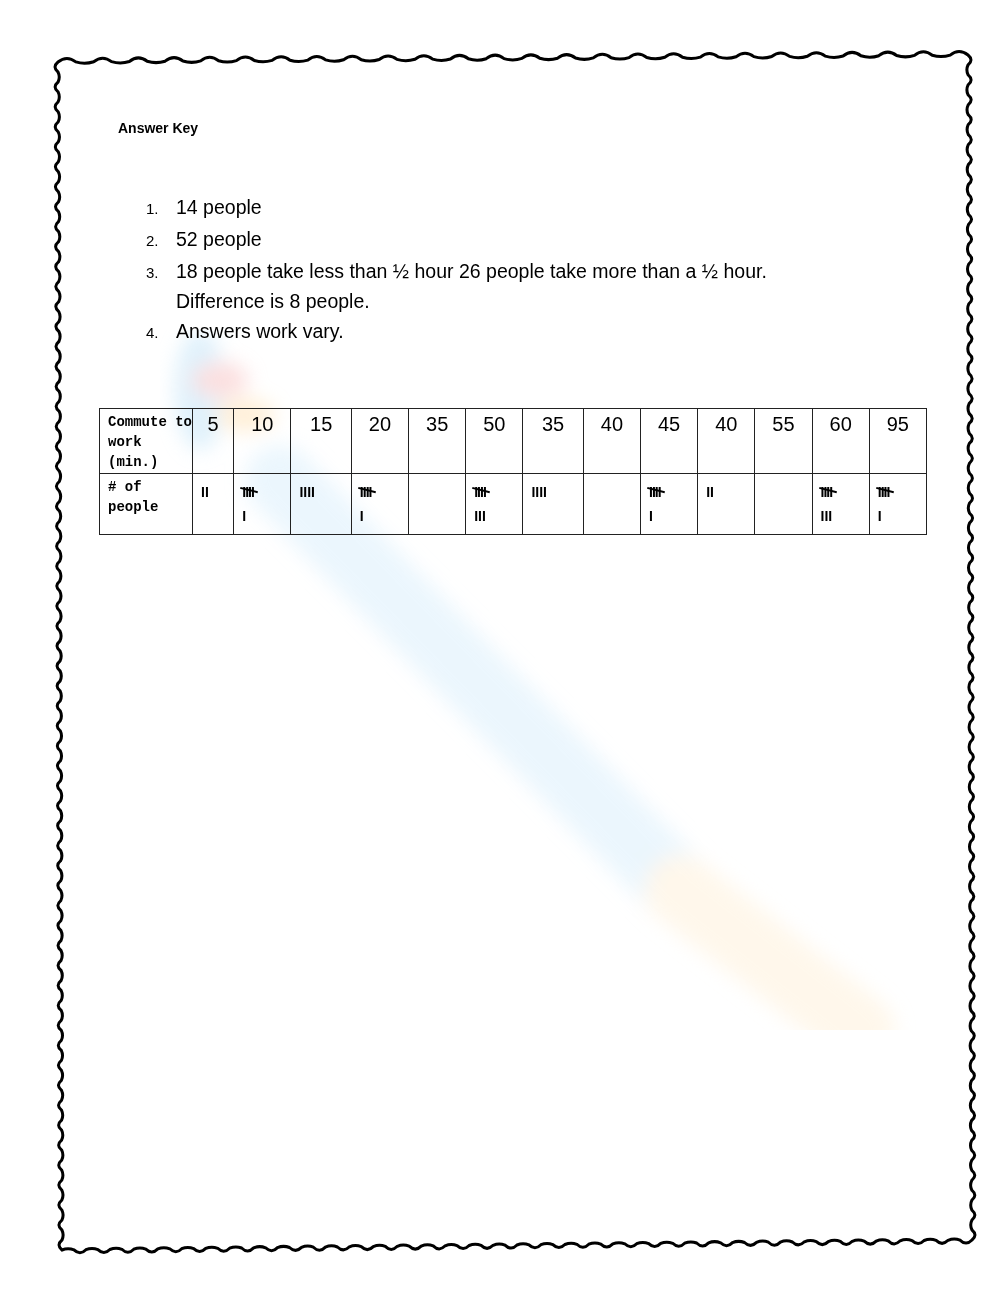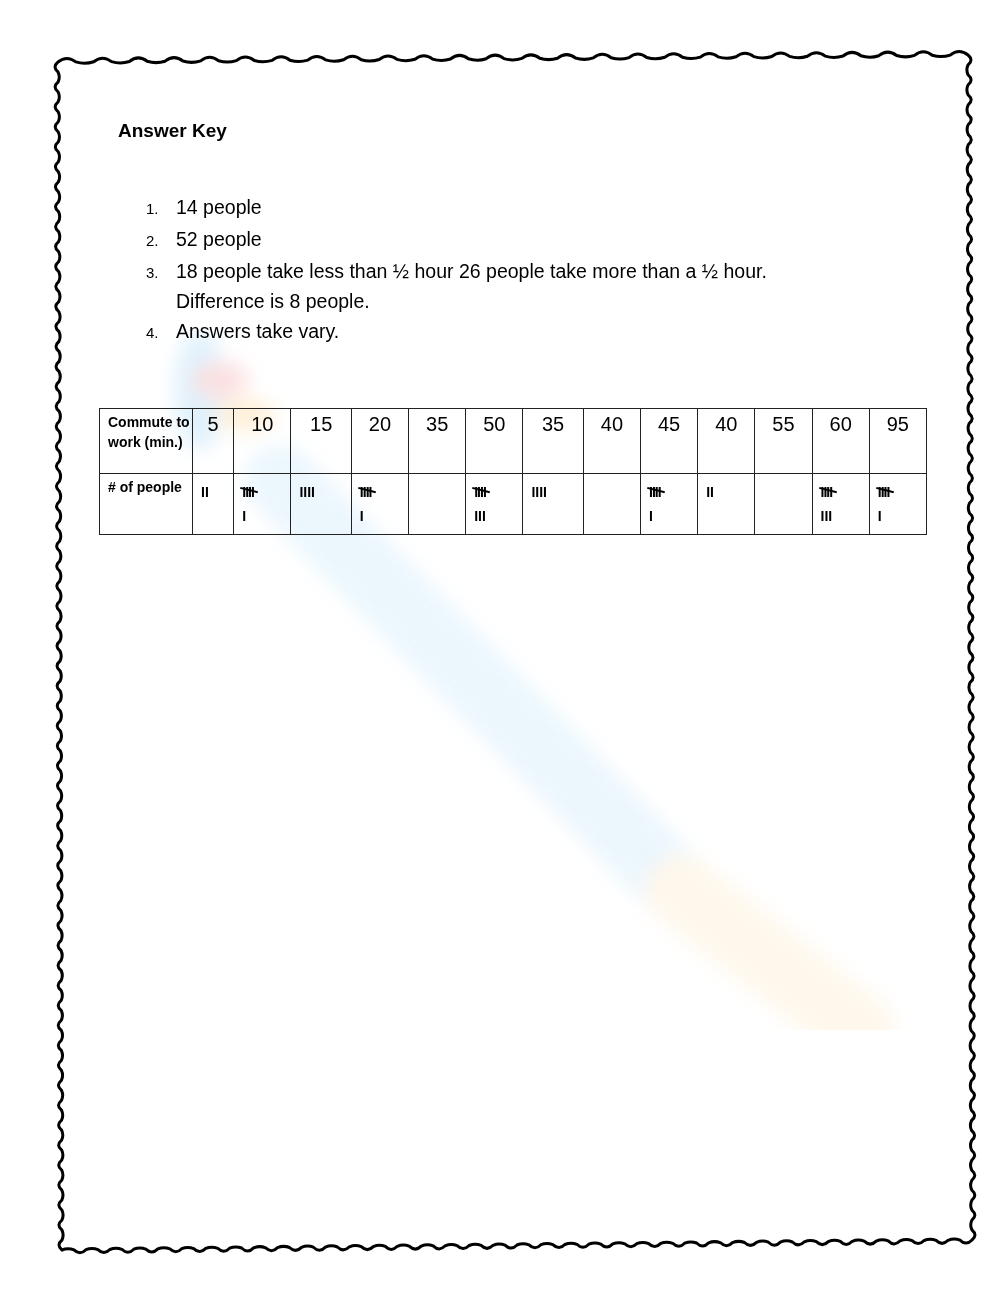--- a/index.html
+++ b/index.html
@@ -1,26 +1,26 @@
 <!DOCTYPE html>
 <html><head>
   <meta charset="utf-8">
   <style>
     html, body { margin: 0; padding: 0; background: #ffffff; }
     body { width: 1000px; height: 1294px; position: relative; overflow: hidden; font-family: "Liberation Sans", sans-serif; color: #000; }
     .border-svg { position: absolute; left: 0; top: 0; width: 1000px; height: 1294px; pointer-events: none; }
     .watermark { position: absolute; left: 160px; top: 330px; width: 760px; height: 700px; pointer-events: none; opacity: 0.5; }
-    .title { position: absolute; left: 118px; top: 120px; font-size: 19px; font-weight: bold; }
+    .title { position: absolute; left: 118px; top: 120px; font-size: 14px; font-weight: bold; }
     .answers { position: absolute; left: 146px; top: 192px; margin: 0; padding: 0; list-style: none; font-size: 19.5px; line-height: 30px; }
     .answers li { display: flex; }
     .answers .num { width: 30px; font-size: 15px; padding-top: 2px; }
     .answers .txt { width: 660px; }
     table.tally { position: absolute; left: 99px; top: 408px; border-collapse: collapse; width: 828px; }
     table.tally td { border: 1.5px solid #222; vertical-align: top; padding: 0; }
-    table.tally td.label { width: 84px; font-size: 14px; font-weight: bold; padding: 3px 0 0 8px; line-height: 20px; }
+    table.tally td.label { width: 84px; font-size: 14px; font-weight: bold; padding: 3px 0 0 8px; line-height: 20px; font-family: Liberation Mono, monospace; }
     table.tally tr.head td { height: 60px; }
     table.tally tr.head td.val { font-size: 20px; text-align: center; padding-top: 4px; }
     table.tally tr.body td { height: 54px; }
     table.tally tr.body td.tally-cell { padding: 6px 0 0 8px; font-weight: bold; font-size: 14px; line-height: 24px; }
     .five { display: inline-block; position: relative; letter-spacing: -1px; }
     .five::after { content: ""; position: absolute; left: -2px; right: -4px; top: 9px; height: 2px; background: #000; transform: rotate(14deg); }
   </style>
 </head>
 <body>
 
@@ -53,21 +53,21 @@
   <li>
       <span class="num">2.</span>
       <span class="txt">52 people</span>
     </li>
   <li>
       <span class="num">3.</span>
       <span class="txt">18 people take less than ½ hour 26 people take more than a ½ hour. Difference is 8 people.</span>
     </li>
   <li>
       <span class="num">4.</span>
-      <span class="txt">Answers take vary.</span>
+      <span class="txt">Answers work vary.</span>
     </li>
 </ol>
 
 <table class="tally">
   <tbody>
       <tr class="head" id="head-row">
     <td class="label">Commute to work (min.)</td>
   <td class="val">5</td>
         <td class="val">10</td>
         <td class="val">15</td>

